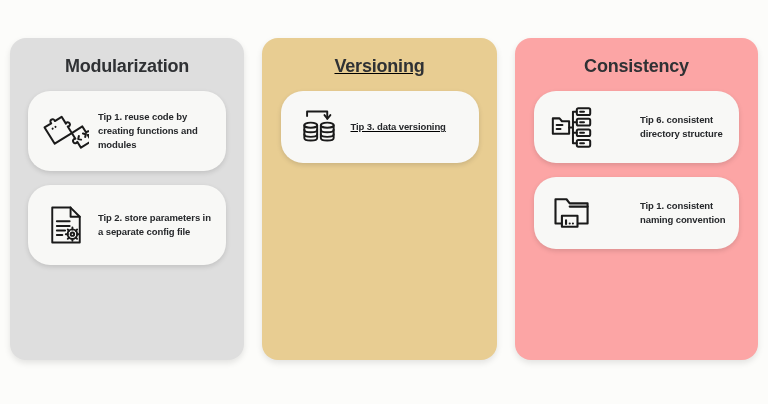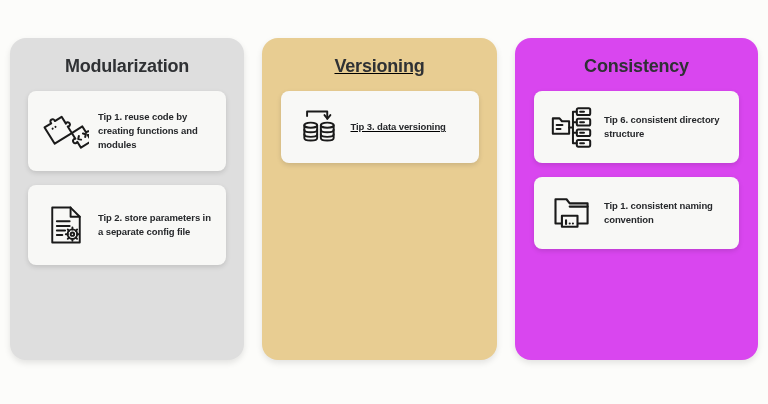--- a/index.html
+++ b/index.html
@@ -28,49 +28,49 @@
     border-radius: 16px;
     box-sizing: border-box;
     box-shadow: 0 3px 6px rgba(0,0,0,0.10);
     padding: 0 0 16px 0;
     display: flex;
     flex-direction: column;
     align-items: center;
   }
   .col-modularization { width: 234px; background: #dedede; height: 322px; }
   .col-versioning     { width: 235px; background: #e8cd92; height: 322px; text-decoration: underline; }
-  .col-consistency    { width: 243px; background: #d946ef; height: 322px; }
+  .col-consistency    { width: 243px; background: #fca5a5; height: 322px; }
 
   .col-title {
     font-size: 18px;
     font-weight: bold;
     color: #2f3134;
     letter-spacing: -0.2px;
     margin: 18px 0 14px 0;
     text-align: center;
   }
   .cards {
     display: flex;
     flex-direction: column;
     gap: 14px;
     width: 100%;
     align-items: center;
   }
   .card {
     background: #f8f8f6;
-    border-radius: 8px;
+    border-radius: 22px;
     box-shadow: 0 2px 5px rgba(0,0,0,0.13);
     display: flex;
     align-items: center;
     box-sizing: border-box;
     padding: 10px 12px;
   }
   .col-modularization .card { width: 198px; min-height: 80px; }
   .col-versioning .card     { width: 198px; min-height: 68px; }
-  .col-consistency .card    { width: 205px; min-height: 72px; }
+  .col-consistency .card    { width: 205px; min-height: 72px; gap: 36px; }
 
   .card-icon {
     width: 52px;
     min-width: 52px;
     height: 52px;
     display: flex;
     align-items: center;
     justify-content: center;
   }
   .card-icon svg { display: block; }

